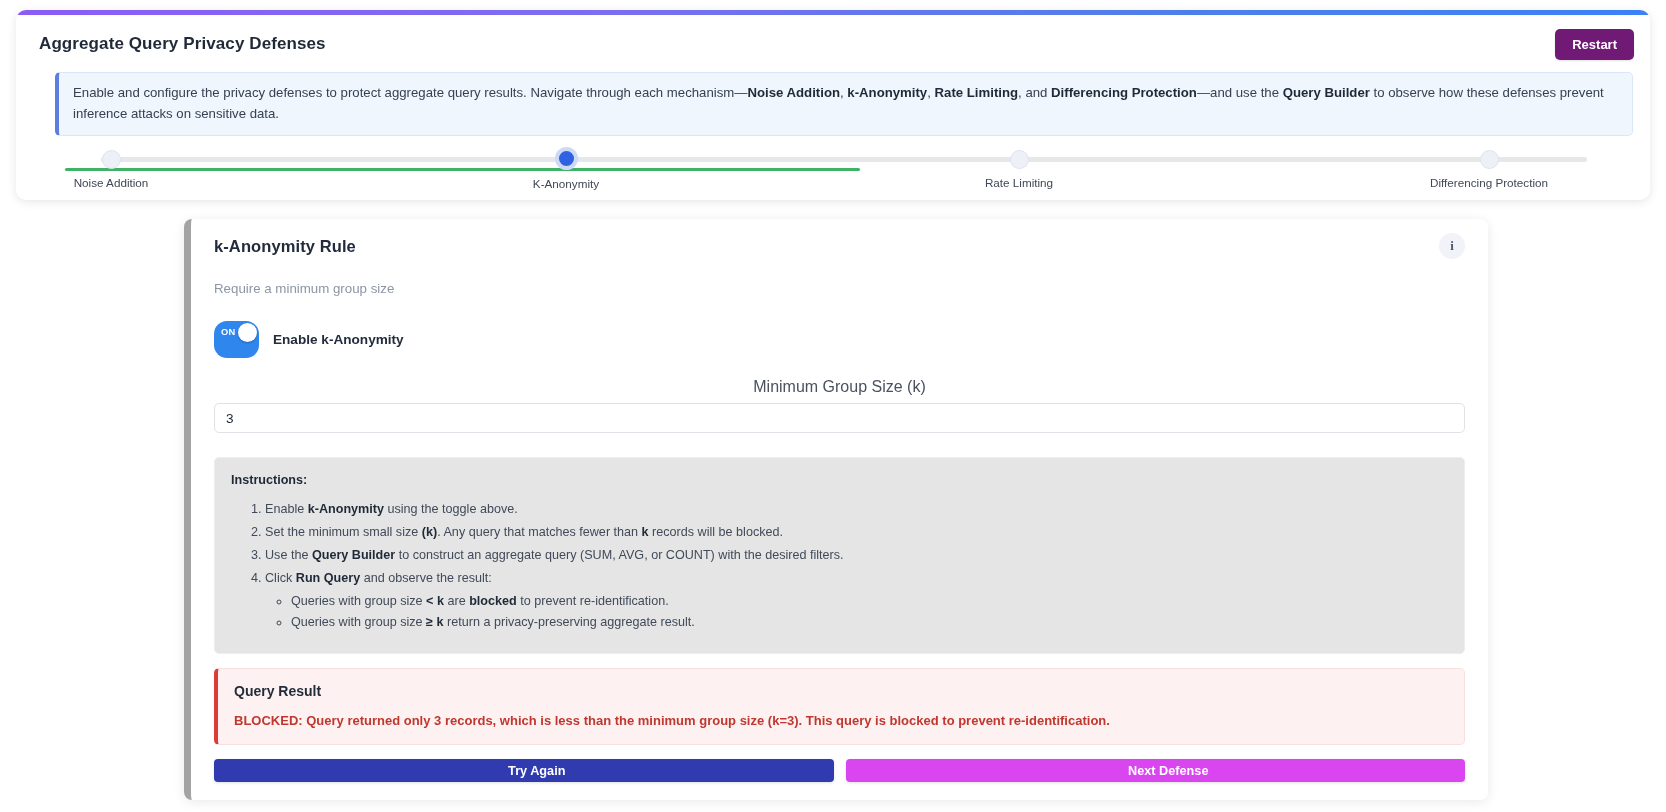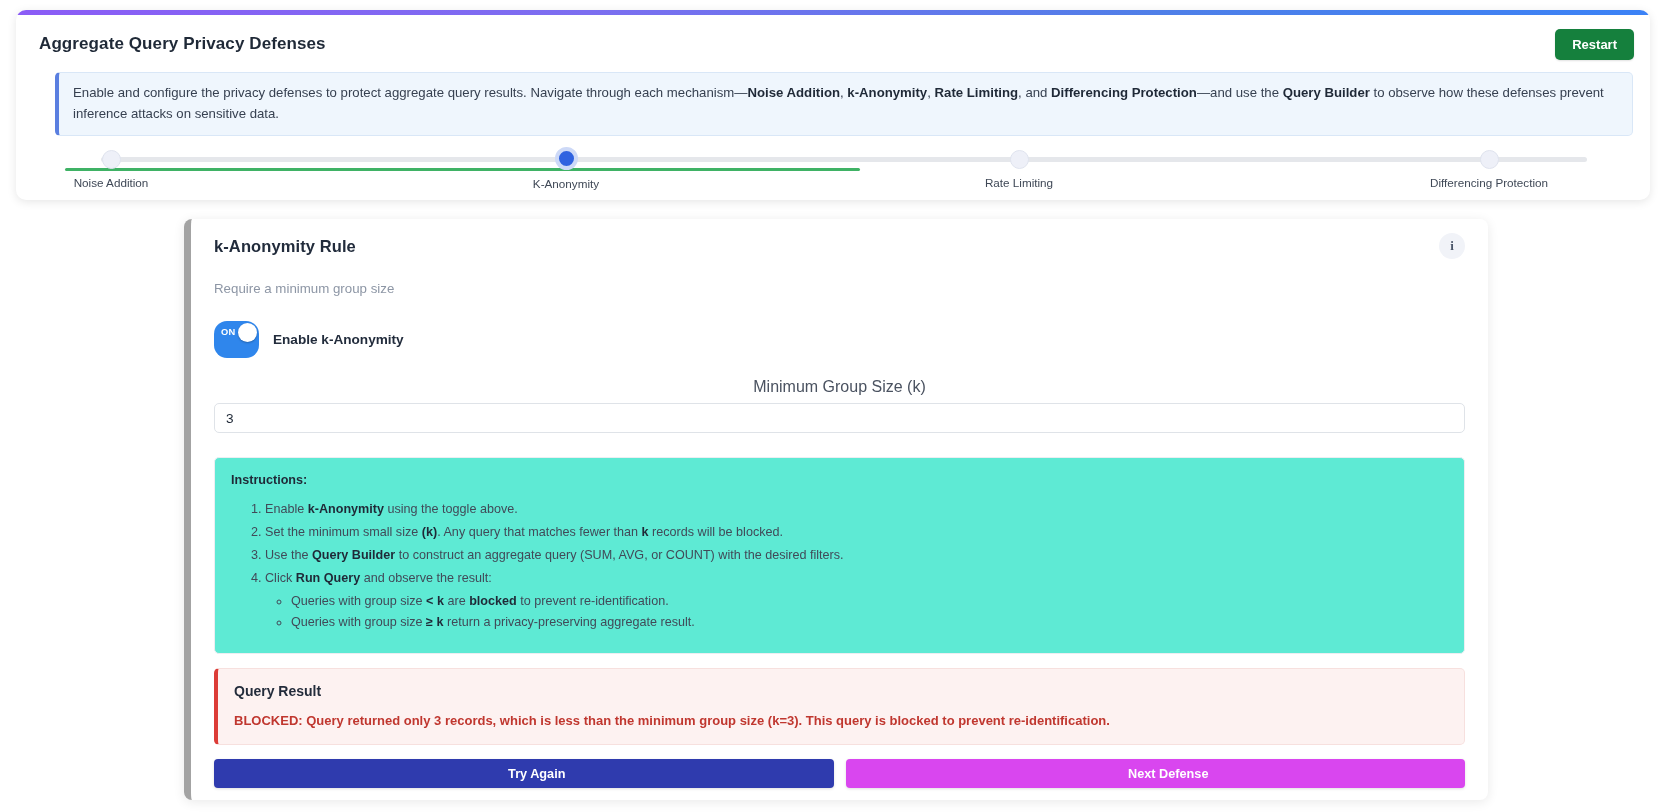--- a/index.html
+++ b/index.html
@@ -39,21 +39,21 @@
     position: absolute;
     left: 23px; top: 24px;
     font-size: 17px;
     font-weight: bold;
     color: #1f2937;
     letter-spacing: 0.1px;
   }
   .restart-btn {
     position: absolute;
     right: 16px; top: 19px;
-    background: #15803d;
+    background: #701a75;
     color: #ffffff;
     border: none;
     border-radius: 5px;
     padding: 8px 17px;
     font-size: 13px;
     font-weight: bold;
     font-family: "Liberation Sans", sans-serif;
     cursor: pointer;
     box-shadow: 0 1px 2px rgba(0,0,0,0.12);
   }
@@ -222,21 +222,21 @@
     font-size: 13.6px;
     color: #1f2937;
     font-family: "Liberation Sans", sans-serif;
     background: #ffffff;
     outline: none;
   }
 
   
   .instructions {
     margin-top: 24px;
-    background: #5eead4;
+    background: #e5e5e5;
     border: 1px solid #eceef2;
     border-radius: 5px;
     padding: 14px 16px 16px 16px;
     font-size: 12.6px;
     line-height: 17px;
     color: #414a58;
   }
   .instructions .ins-head {
     font-weight: bold;
     color: #1f2937;
@@ -278,21 +278,21 @@
   }
 
   
   .actions {
     display: flex;
     gap: 12px;
     margin-top: 14px;
   }
   .btn {
     flex: 1 1 0;
-    height: 29px;
+    height: 23px;
     border: none;
     border-radius: 4px;
     color: #ffffff;
     font-size: 12.7px;
     font-weight: bold;
     font-family: "Liberation Sans", sans-serif;
     cursor: pointer;
     box-shadow: 0 1px 3px rgba(0,0,0,0.13);
     padding-left: 32px;
   }

